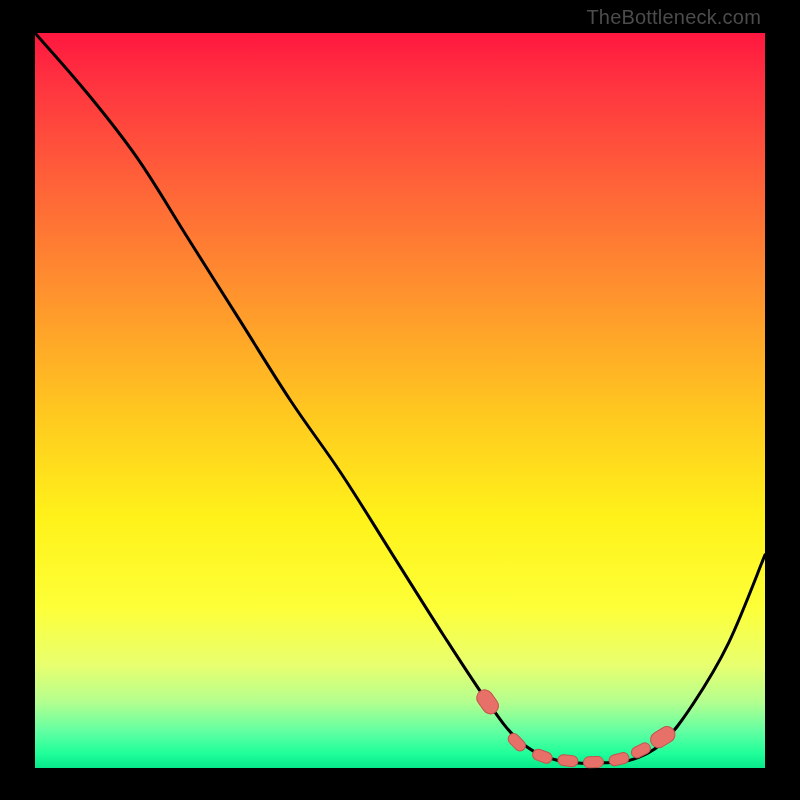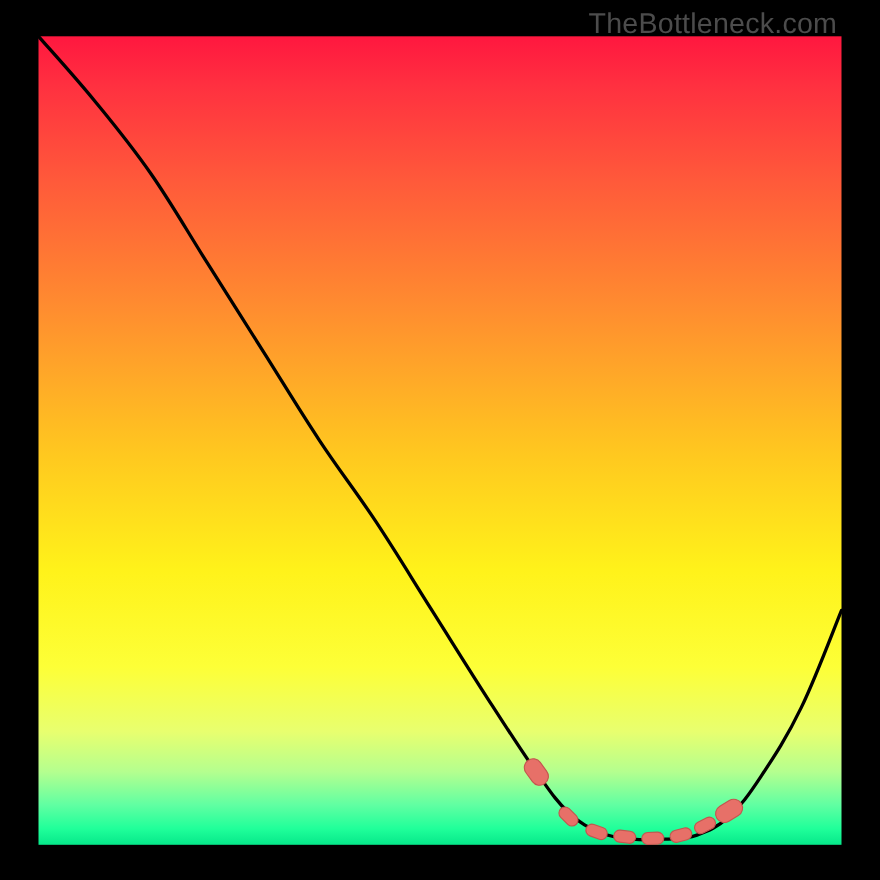--- a/index.html
+++ b/index.html
@@ -33,21 +33,21 @@
       #b4ff8f 91%,
       #62ffa2 95%,
       #20ff9a 98%,
       #06e88a 100%
     );
   }
   .watermark {
     position: absolute;
     top: 6px;
     color: #4c4c4c;
-    font-size: 26px;
+    font-size: 20px;
     font-weight: 500;
     letter-spacing: 0.2px;
     white-space: nowrap;
   }
   svg.overlay {
     position: absolute;
     top: 0;
     left: 0;
     pointer-events: none;
   }

